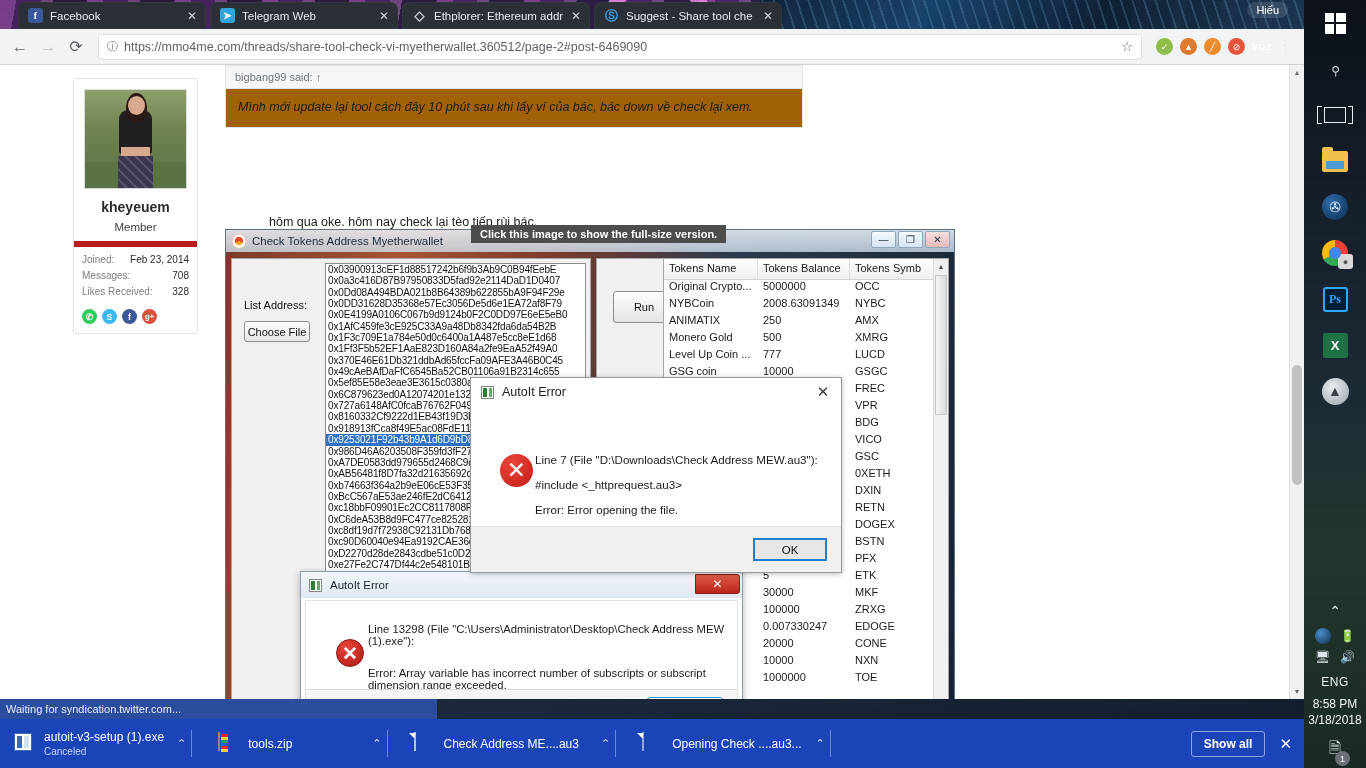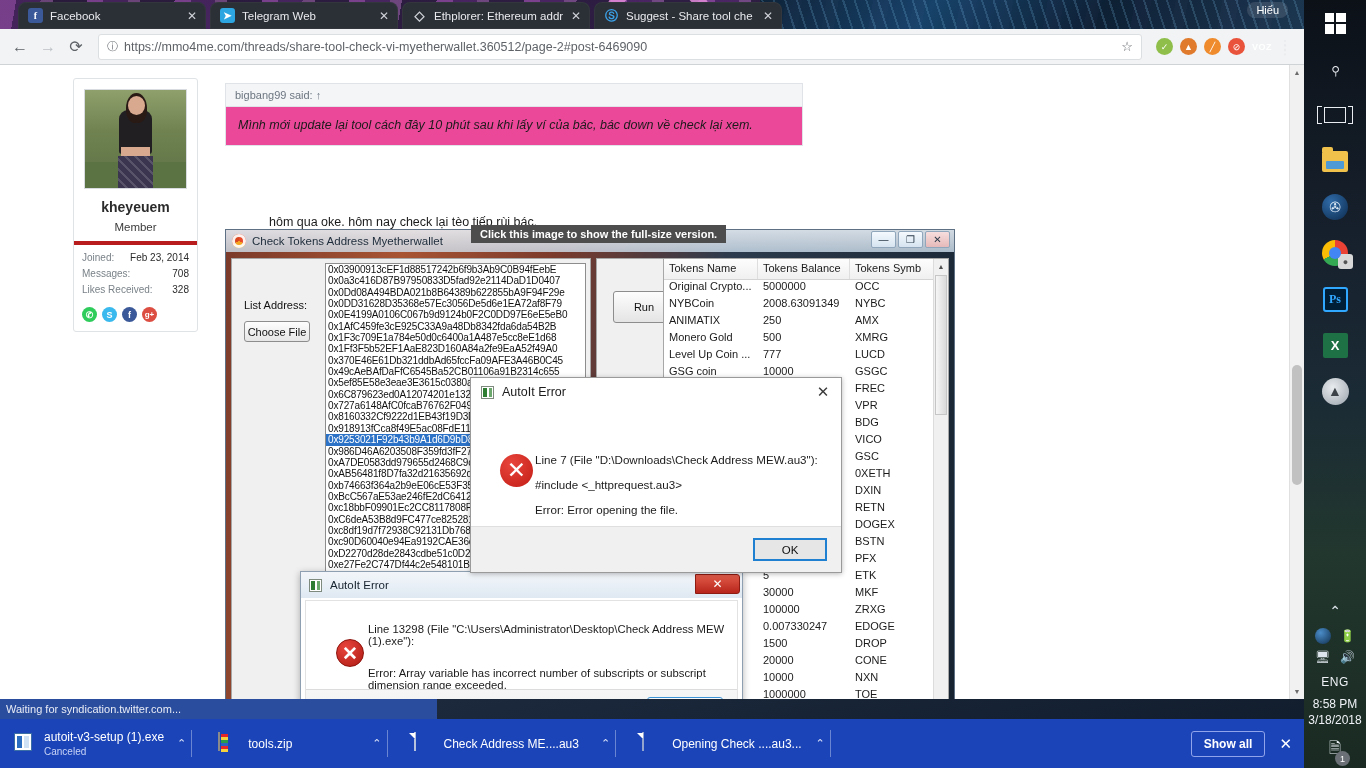--- a/index.html
+++ b/index.html
@@ -146,29 +146,29 @@
   }
   .av-head { position:absolute; left:43px; top:6px; width:17px; height:19px; background:#d8a98f; border-radius:50%; }
   .av-hair { position:absolute; left:41px; top:3px; width:21px; height:30px; background:#2a1a15; border-radius:50% 50% 42% 42%; }
   .av-skin { position:absolute; left:36px; top:57px; width:29px; height:11px; background:#d8a98f; }
   .av-pants { position:absolute; left:33px; top:66px; width:35px; height:34px; background:#3c3550; }
   .av-pants:after { content:""; position:absolute; inset:0;
     background: repeating-linear-gradient(45deg, rgba(255,255,255,.15) 0 2px, transparent 2px 7px); }
 
   .uname { text-align:center; font-size: 14px; font-weight: bold; color:#2b2b2b; margin-top: 10px; }
   .utitle { text-align:center; font-size: 11.5px; color:#3b3b3b; margin-top: 6px; padding-bottom: 8px;}
-  .ustats { border-top: 4px solid #b91c1c; padding: 7px 8px 4px; }
+  .ustats { border-top: 6px solid #b91c1c; padding: 7px 8px 4px; }
   .ustat-row { display:flex; justify-content:space-between; font-size: 10px; color:#7a8288; margin-bottom: 5px;}
   .ustat-row .v { color:#2b2b2b; }
   .usocial { display:flex; gap:5px; padding: 3px 8px 9px; }
   .soc { width:15px;height:15px;border-radius:50%; display:flex;align-items:center;justify-content:center;color:#fff;font-size:9px;font-weight:bold;}
 
   .quote-box {
-    position: absolute; left: 225px; top: 18px; width: 578px;
-    border: 1px solid #e0e4e8; background:#ec4899;
+    position: absolute; left: 225px; top: 0; width: 578px;
+    border: 1px solid #e0e4e8; background:#a16207;
   }
   .quote-head {
     background: #f3f5f7; border-bottom: 1px solid #e0e4e8;
     font-size: 11px; color: #6d7680; padding: 5px 9px;
   }
   .quote-body { font-size: 12.5px; color:#1b1b1b; padding: 11px 12px 13px; font-style: italic; }
   .post-line {
     position: absolute; left: 225px; top: 150px;
     font-size: 12.5px; color:#1b1b1b;margin-left:44px;
   }
@@ -708,25 +708,20 @@
                     <div class="c-bal">100000</div>
                     <div class="c-sym">ZRXG</div>
                   </div>
                   <div class="tbl-row">
                     <div class="c-name"></div>
                     <div class="c-bal">0.007330247</div>
                     <div class="c-sym">EDOGE</div>
                   </div>
                   <div class="tbl-row">
                     <div class="c-name"></div>
-                    <div class="c-bal">1500</div>
-                    <div class="c-sym">DROP</div>
-                  </div>
-                  <div class="tbl-row">
-                    <div class="c-name"></div>
                     <div class="c-bal">20000</div>
                     <div class="c-sym">CONE</div>
                   </div>
                   <div class="tbl-row">
                     <div class="c-name"></div>
                     <div class="c-bal">10000</div>
                     <div class="c-sym">NXN</div>
                   </div>
                   <div class="tbl-row">
                     <div class="c-name"></div>

